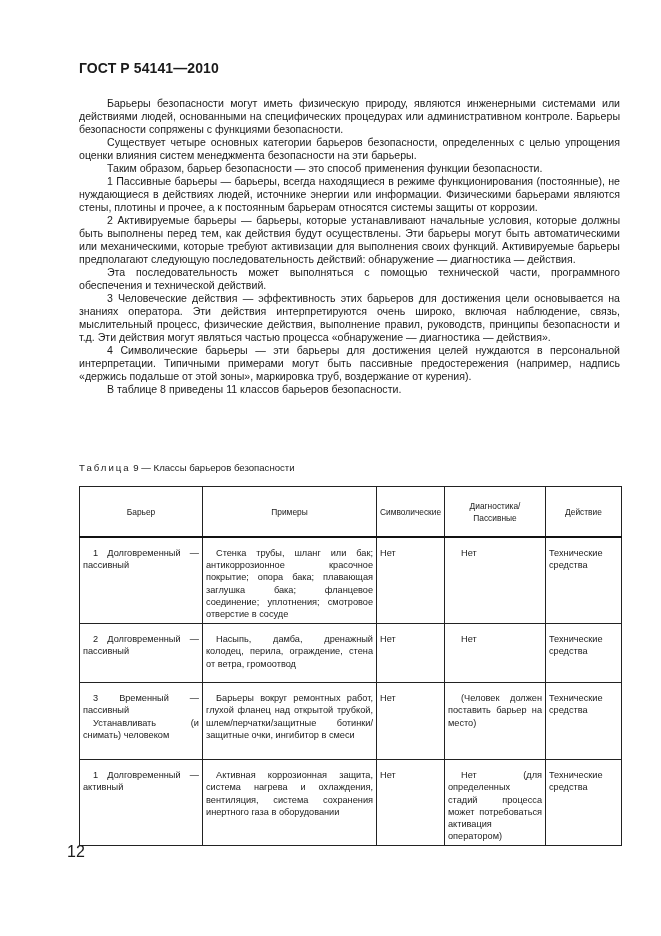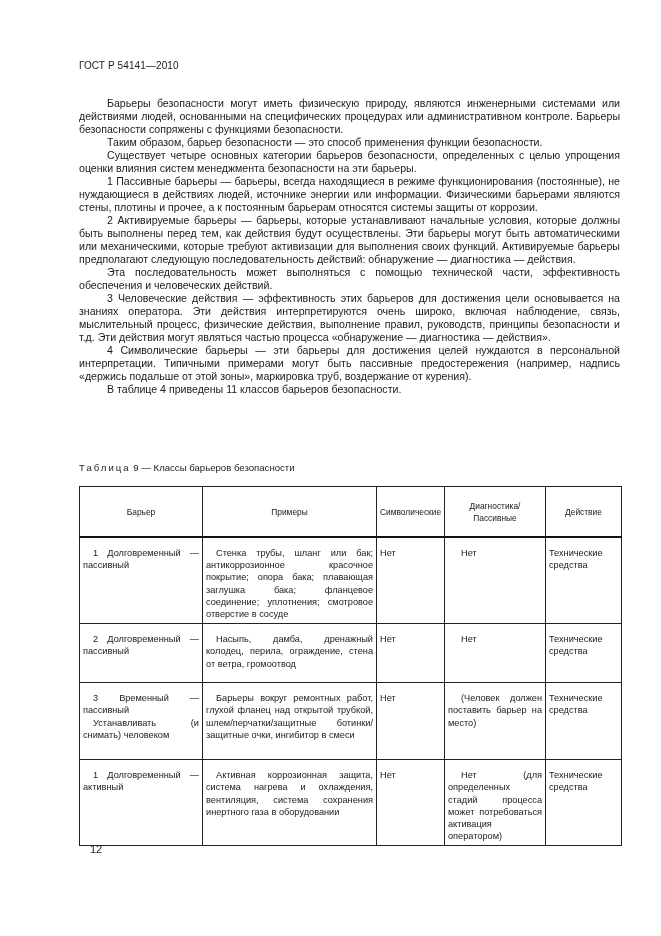--- a/index.html
+++ b/index.html
@@ -2,21 +2,21 @@
 <html><head>
 <meta charset="utf-8">
 <style>
   html, body { margin: 0; padding: 0; background: #ffffff; }
   body {
     width: 661px; height: 936px; position: relative; overflow: hidden;
     font-family: "Liberation Sans", sans-serif; color: #1a1a1a;
   }
   .header {
     position: absolute; left: 79px; top: 60px;
-    font-weight: normal; font-size: 10px; letter-spacing: 0.1px;
+    font-weight: bold; font-size: 14px; letter-spacing: 0.1px;
   }
   .body-text {
     position: absolute; left: 79px; top: 97px; width: 541px;
     font-size: 10.6px; line-height: 13px; text-align: justify;
   }
   .body-text p { margin: 0; text-indent: 28px; }
   .body-text b { font-weight: normal; }
   .caption {
     position: absolute; left: 79px; top: 462px;
     font-size: 9.6px;
@@ -35,38 +35,38 @@
     height: 43px; font-size: 8.4px; line-height: 12px;
     border-bottom: 2.5px solid #111;
   }
   table.barriers td { padding-top: 9px; }
   td.indent .txt { display: block; text-indent: 10px; text-align: justify; }
   .row1 td { height: 72px; }
   .row2 td { height: 46px; }
   .row3 td { height: 64px; }
   .row4 td { height: 66px; }
   .pagenum {
-    position: absolute; left: 90px; top: 843px; font-size: 11px;
+    position: absolute; left: 67px; top: 843px; font-size: 16px;
   }
 </style>
 </head>
 <body>
 
 <div class="header">ГОСТ Р 54141—2010</div>
 
 <div class="body-text">
   <p><span>Барьеры безопасности могут иметь физическую природу, являются инженерными системами или действиями людей, основанными на специфических процедурах или административном контроле. Барьеры безопасности сопряжены с функциями безопасности.</span></p>
+  <p><span>Существует четыре основных категории барьеров безопасности, определенных с целью упрощения оценки влияния систем менеджмента безопасности на эти барьеры.</span></p>
   <p><span>Таким образом, барьер безопасности — это способ применения функции безопасности.</span></p>
-  <p><span>Существует четыре основных категории барьеров безопасности, определенных с целью упрощения оценки влияния систем менеджмента безопасности на эти барьеры.</span></p>
   <p><b>1 Пассивные барьеры</b><span> — барьеры, всегда находящиеся в режиме функционирования (постоянные), не нуждающиеся в действиях людей, источнике энергии или информации. Физическими барьерами являются стены, плотины и прочее, а к постоянным барьерам относятся системы защиты от коррозии.</span></p>
   <p><b>2 Активируемые барьеры</b><span> — барьеры, которые устанавливают начальные условия, которые должны быть выполнены перед тем, как действия будут осуществлены. Эти барьеры могут быть автоматическими или механическими, которые требуют активизации для выполнения своих функций. Активируемые барьеры предполагают следующую последовательность действий: обнаружение — диагностика — действия.</span></p>
-  <p><span>Эта последовательность может выполняться с помощью технической части, эффективность обеспечения и человеческих действий.</span></p>
+  <p><span>Эта последовательность может выполняться с помощью технической части, программного обеспечения и технической действий.</span></p>
   <p><b>3 Человеческие действия</b><span> — эффективность этих барьеров для достижения цели основывается на знаниях оператора. Эти действия интерпретируются очень широко, включая наблюдение, связь, мыслительный процесс, физические действия, выполнение правил, руководств, принципы безопасности и т.д. Эти действия могут являться частью процесса «обнаружение — диагностика — действия».</span></p>
   <p><b>4 Символические барьеры</b><span> — эти барьеры для достижения целей нуждаются в персональной интерпретации. Типичными примерами могут быть пассивные предостережения (например, надпись «держись подальше от этой зоны», маркировка труб, воздержание от курения).</span></p>
-  <p><span>В таблице 4 приведены 11 классов барьеров безопасности.</span></p>
+  <p><span>В таблице 8 приведены 11 классов барьеров безопасности.</span></p>
 </div>
 
 <div class="caption"><span class="spaced">Таблица</span><span> 9 — Классы барьеров безопасности</span></div>
 
 <table class="barriers">
   <colgroup>
     <col style="width:123px">
     <col style="width:174px">
     <col style="width:68px">
     <col style="width:101px">

